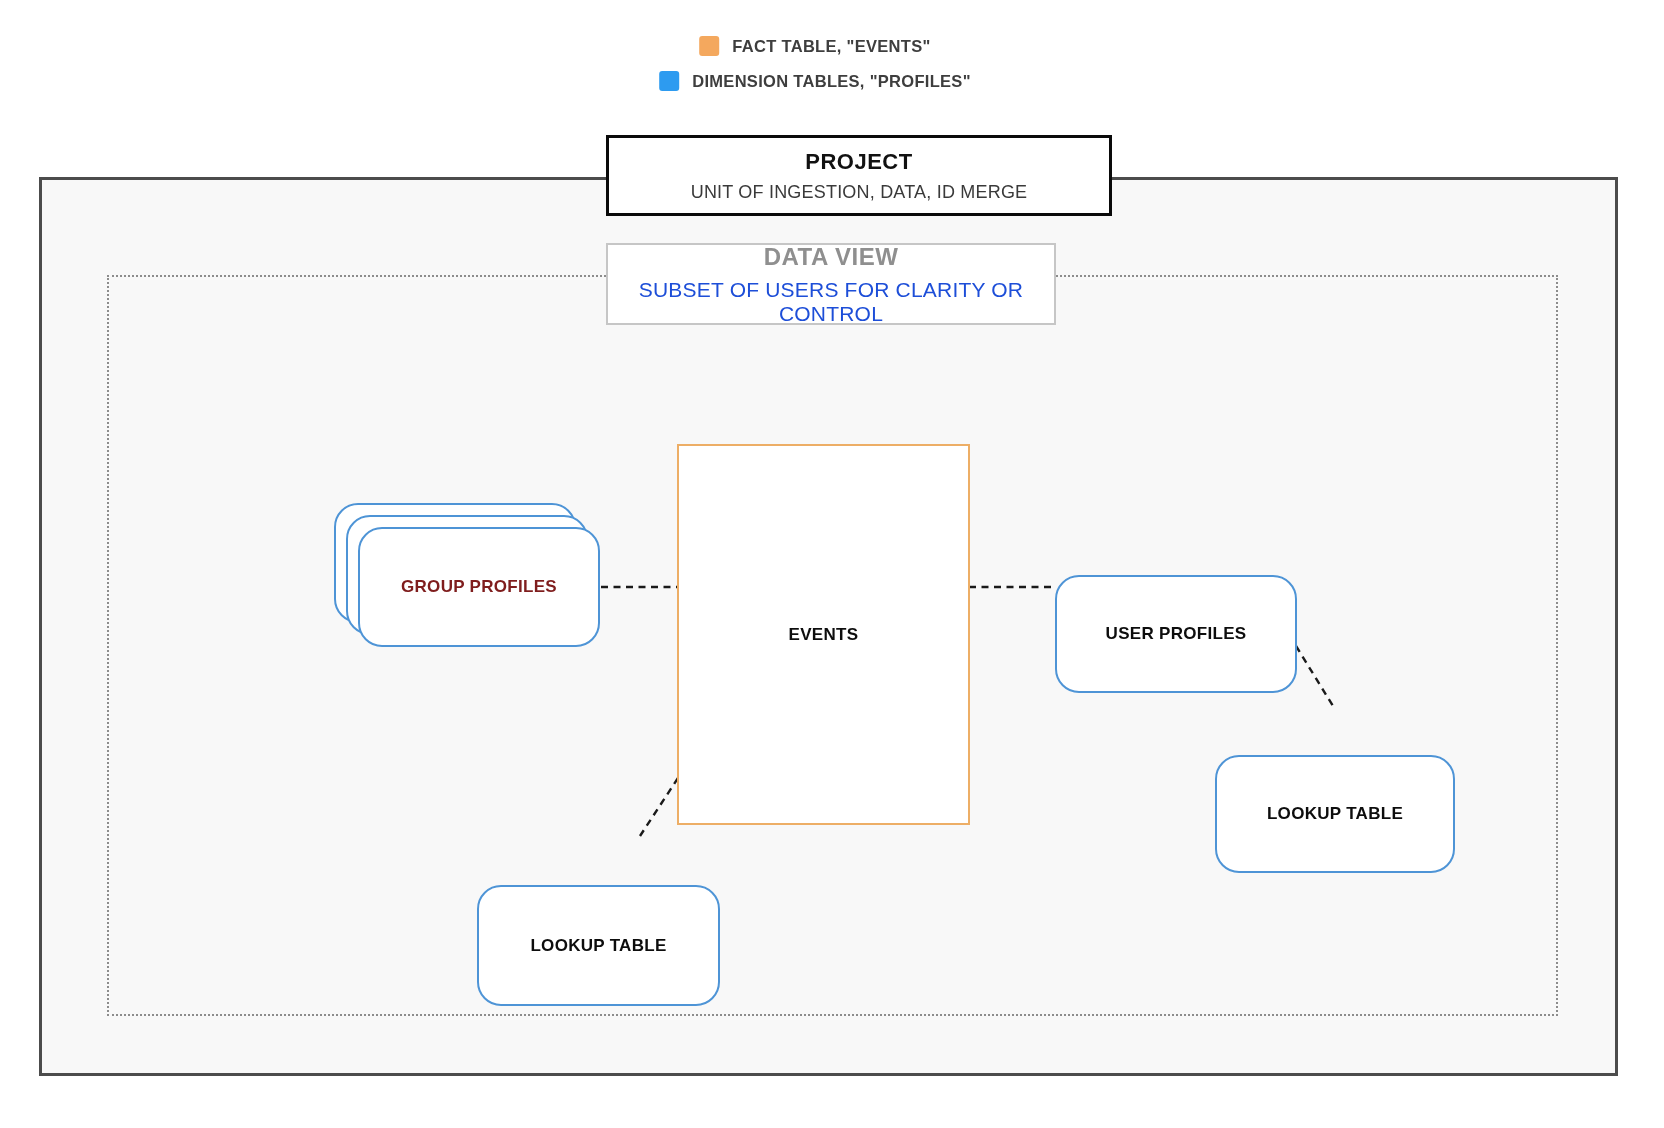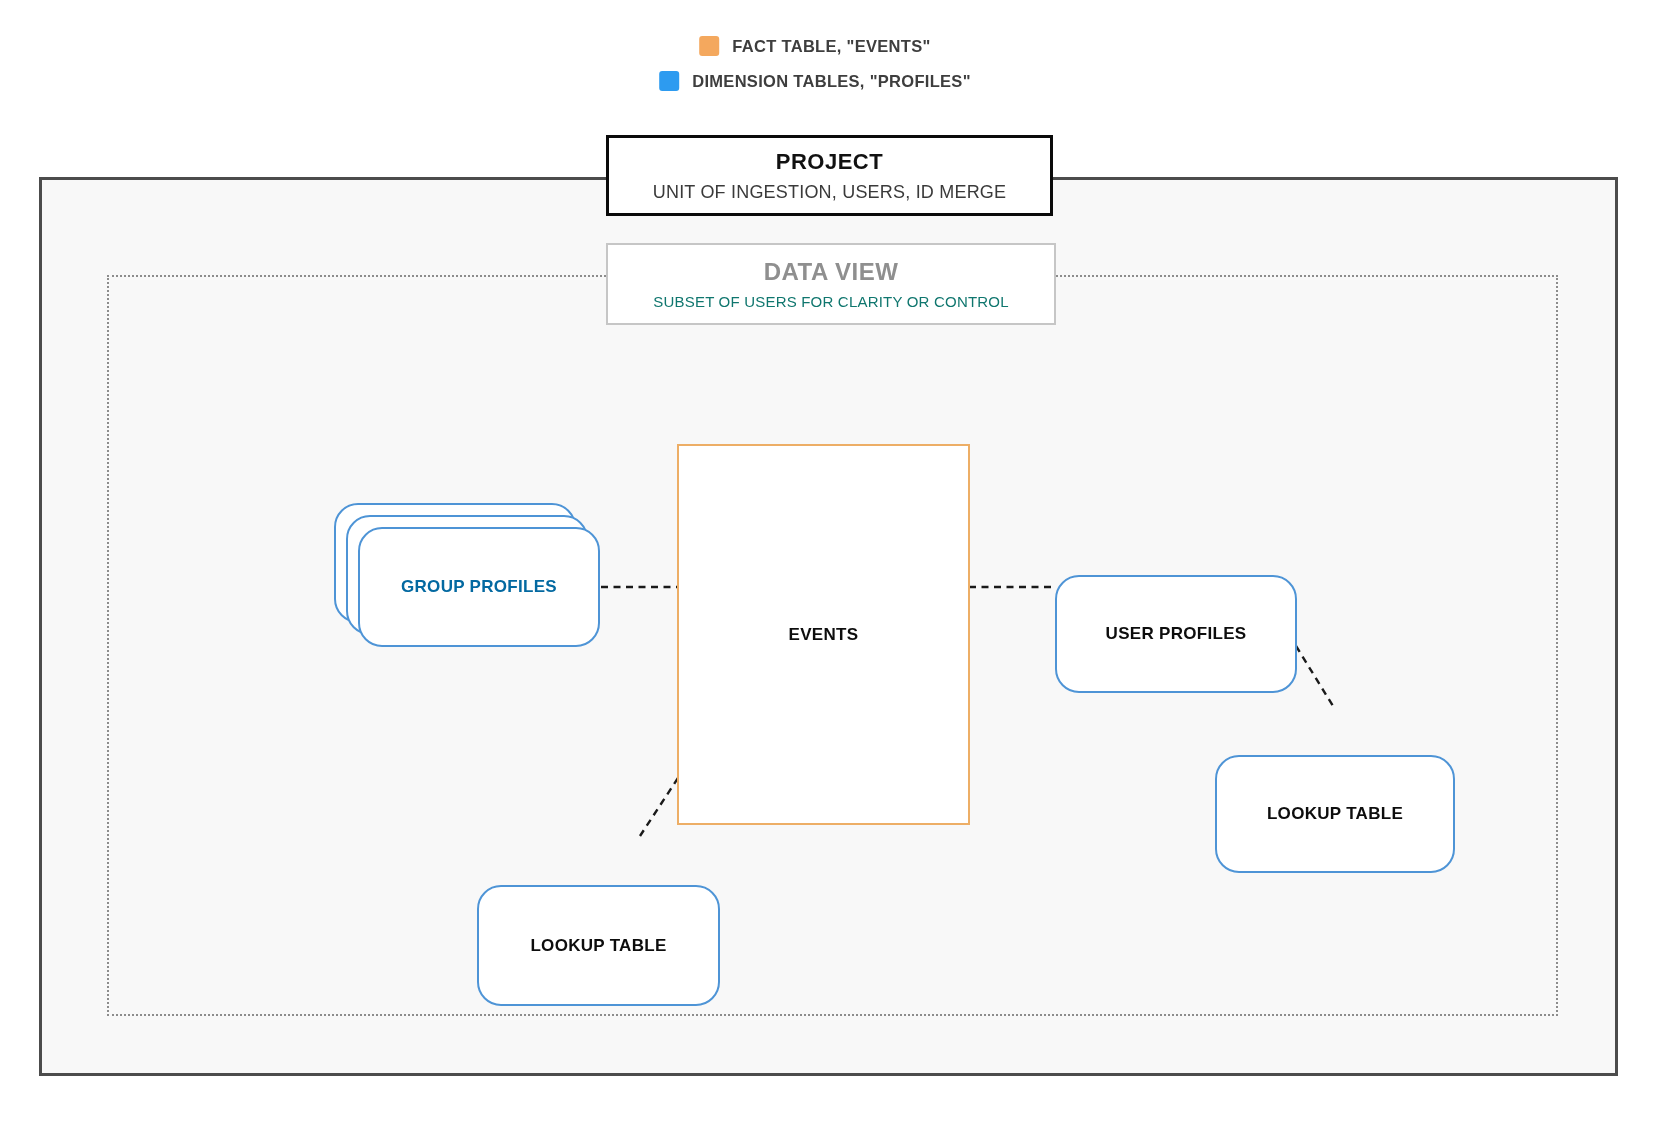--- a/index.html
+++ b/index.html
@@ -27,26 +27,26 @@
   .swatch.dim  { background:#2D9BF0; }
   .legend-label {
     font-weight:bold; font-size:16.5px; color:#3E3E3E; letter-spacing:0.3px; white-space:nowrap;
   }
 
   
   .title-box {
     position:absolute; box-sizing:border-box; background:#ffffff; text-align:center;
     display:flex; flex-direction:column; justify-content:center; gap:7px; z-index:5;
   }
-  .project-box { left:606px; top:135px; width:447px; height:81px; border:3px solid #0A0A0A; }
+  .project-box { left:606px; top:135px; width:506px; height:81px; border:3px solid #0A0A0A; }
   .project-title { font-size:22px; font-weight:bold; color:#111111; letter-spacing:0.5px; }
   .project-subtitle { font-size:18px; color:#3A3A3A; letter-spacing:0.2px; }
   .dataview-box { left:606px; top:243px; width:450px; height:82px; border:2px solid #C6C6C6; }
   .dataview-title { font-size:24px; font-weight:bold; color:#8F8F8F; letter-spacing:0.5px; }
-  .dataview-subtitle { font-size:15px; color:#0f766e; letter-spacing:0.2px; }
+  .dataview-subtitle { font-size:21px; color:#1d4ed8; letter-spacing:0.2px; }
 
   
   .connectors { position:absolute; left:0; top:0; width:1664px; height:1128px; z-index:2; pointer-events:none; }
   .edge { stroke:#1A1A1A; stroke-width:2.4; stroke-dasharray:7 5.5; }
 
   
   .node {
     position:absolute; box-sizing:border-box; background:#ffffff;
     display:flex; align-items:center; justify-content:center;
     font-weight:bold; font-size:17px; color:#0D0D0D; letter-spacing:0.3px; z-index:3;margin-top:48px;
@@ -58,21 +58,21 @@
   .node.lookup-bottom { left:477px;  top:837px; width:243px; height:121px; }
 
   .gp-card {
     position:absolute; width:242px; height:120px; box-sizing:border-box;
     background:#ffffff; border:2px solid #4E94D6; border-radius:24px; z-index:3;
   }
   .gp-back  { left:334px; top:503px; }
   .gp-mid   { left:346px; top:515px; }
   .gp-front {
     left:358px; top:527px; display:flex; align-items:center; justify-content:center;
-    font-weight:bold; font-size:17px; color:#0369a1; letter-spacing:0.3px;
+    font-weight:bold; font-size:17px; color:#7f1d1d; letter-spacing:0.3px;
   }
 </style>
 </head>
 <body>
 
 <div class="canvas">
 
   <div class="legend">
     <div class="legend-row">
       <span class="swatch fact"></span>
@@ -82,21 +82,21 @@
       <span class="swatch dim"></span>
       <span class="legend-label">DIMENSION TABLES, "PROFILES"</span>
     </div>
   </div>
 
   <div class="outer-rect"></div>
   <div class="dotted-rect"></div>
 
   <div class="title-box project-box">
     <div class="project-title">PROJECT</div>
-    <div class="project-subtitle">UNIT OF INGESTION, USERS, ID MERGE</div>
+    <div class="project-subtitle">UNIT OF INGESTION, DATA, ID MERGE</div>
   </div>
 
   <div class="title-box dataview-box">
     <div class="dataview-title">DATA VIEW</div>
     <div class="dataview-subtitle">SUBSET OF USERS FOR CLARITY OR CONTROL</div>
   </div>
 
   <svg class="connectors" viewBox="0 0 1664 1128" xmlns="http://www.w3.org/2000/svg">
     <line class="edge" x1="601" y1="587" x2="677" y2="587"></line>
     <line class="edge" x1="969" y1="587" x2="1055" y2="587"></line>

